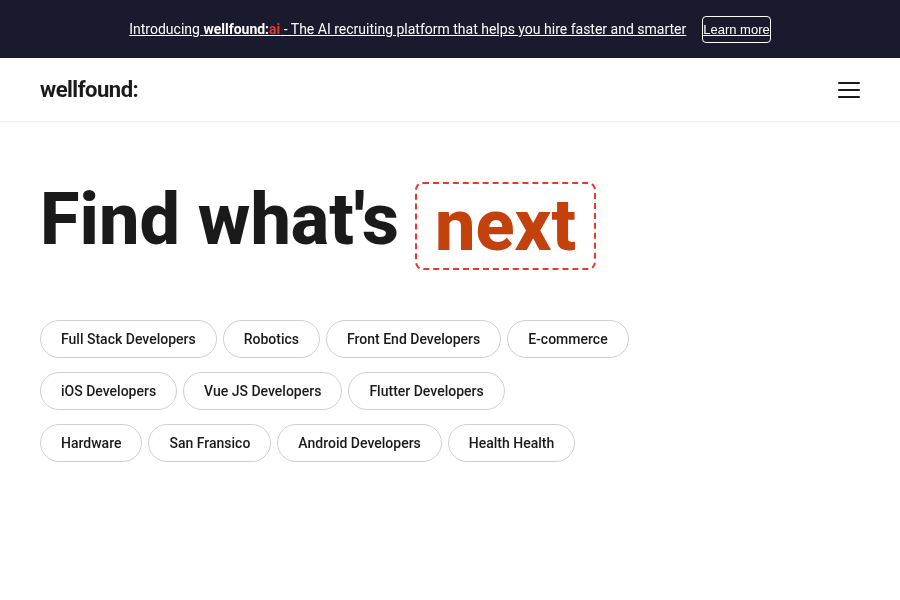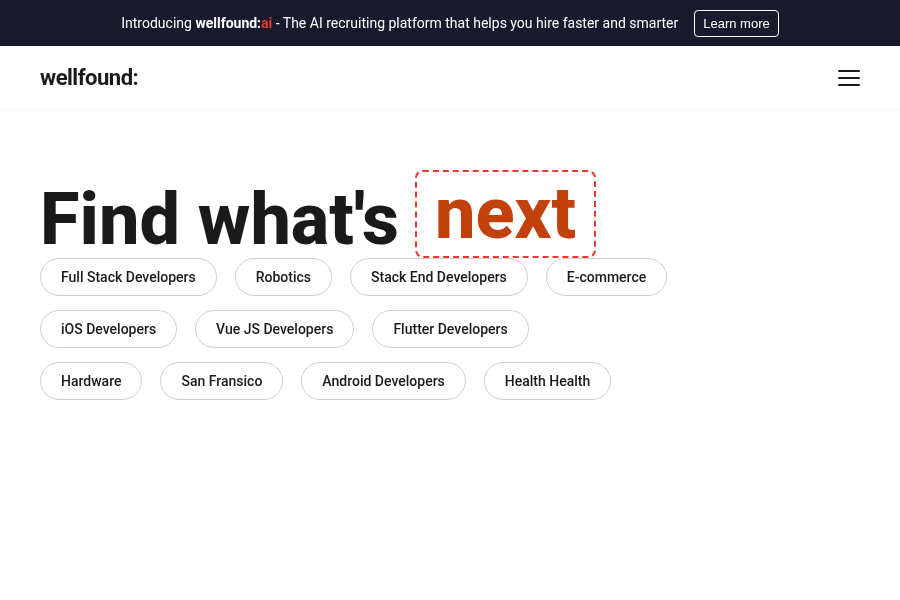--- a/index.html
+++ b/index.html
@@ -18,42 +18,43 @@
 
     
     .top-banner {
       background: #1a1a2e;
       color: #ffffff;
       display: flex;
       align-items: center;
       justify-content: center;
       gap: 16px;
       padding: 10px 20px;
-      height: 46px;
+      height: 58px;
+      text-decoration: underline;
     }
 
     .banner-text {
       font-size: 14px;
       font-weight: 400;
     }
 
     .banner-text .brand {
       font-weight: 700;
     }
 
     .banner-text .ai-highlight {
       color: #e8382f;
       font-weight: 700;
     }
 
     .learn-more-btn {
       background: transparent;
       color: #ffffff;
       border: 1.5px solid #ffffff;
-      padding: 5px 8px;
+      padding: 5px 0;
       border-radius: 4px;
       font-size: 13px;
       font-weight: 500;
       cursor: pointer;
       white-space: nowrap;
     }
 
     
     .header {
       display: flex;
@@ -89,22 +90,23 @@
     
     .main-content {
       padding: 60px 40px 30px 40px;
     }
 
     .headline {
       font-size: 72px;
       font-weight: 800;
       color: #1a1a1a;
       line-height: 1.05;
+      margin-bottom: 50px;
       display: flex;
-      align-items: flex-end;
+      align-items: flex-start;
       gap: 16px;
       flex-wrap: nowrap;
     }
 
     .headline-static {
       white-space: nowrap;
     }
 
     .headline-next {
       border: 2.5px dashed #e8382f;
@@ -116,21 +118,21 @@
 
     
     .tags-container {
       display: flex;
       flex-direction: column;
       gap: 14px;
     }
 
     .tags-row {
       display: flex;
-      gap: 18px;
+      gap: 6px;
       flex-wrap: nowrap;
       text-align: center;
     }
 
     .tag {
       display: inline-flex;
       align-items: center;
       justify-content: center;
       padding: 10px 20px;
       border: 1.5px solid #d0d0d0;
@@ -165,21 +167,21 @@
 <main class="main-content">
   <h1 class="headline">
     <span class="headline-static">Find what's</span>
     <span class="headline-next">next</span>
   </h1>
 
   <div class="tags-container">
     <div class="tags-row">
       <span class="tag">Full Stack Developers</span>
       <span class="tag">Robotics</span>
-      <span class="tag">Stack End Developers</span>
+      <span class="tag">Front End Developers</span>
       <span class="tag">E-commerce</span>
     </div>
     <div class="tags-row">
       <span class="tag">iOS Developers</span>
       <span class="tag">Vue JS Developers</span>
       <span class="tag">Flutter Developers</span>
     </div>
     <div class="tags-row">
       <span class="tag">Hardware</span>
       <span class="tag">San Fransico</span>

